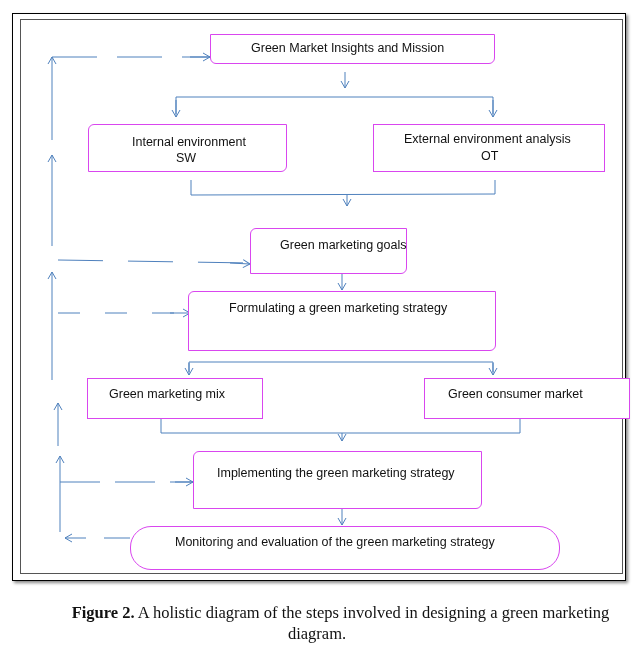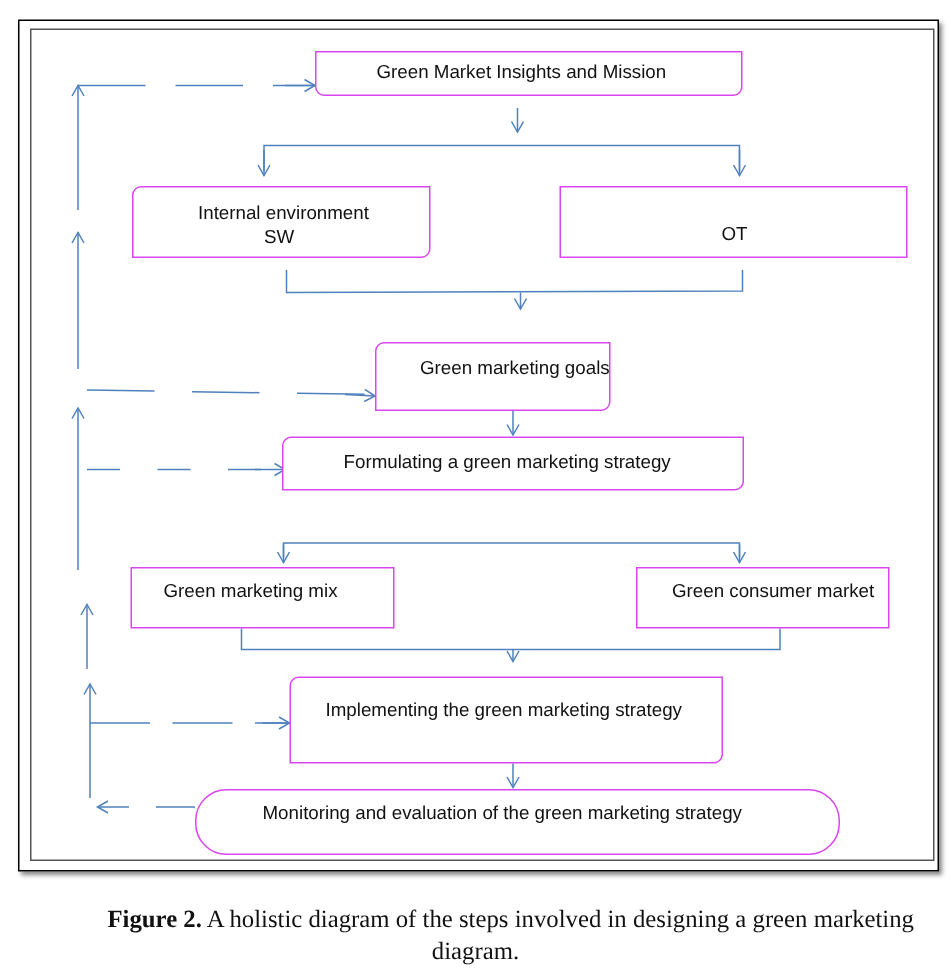--- a/index.html
+++ b/index.html
@@ -67,36 +67,37 @@
 <div class="box" style="left:210px;top:34px;width:285px;height:30px;border-radius:0 0 6px 6px;">
   <span style="left:40px;top:6px;">Green Market Insights and Mission</span>
 </div>
 
 <div class="box" style="left:88px;top:124px;width:199px;height:48px;border-radius:6px 0 6px 0;">
   <span style="left:11px;top:10px;margin-left:32px;">Internal environment</span>
   <span style="left:87px;top:26px;">SW</span>
 </div>
 
 <div class="box" style="left:373px;top:124px;width:232px;height:48px;">
+  <span style="left:30px;top:7px;">External environment analysis</span>
   <span style="left:107px;top:24px;">OT</span>
 </div>
 
 <div class="box" style="left:250px;top:228px;width:157px;height:46px;border-radius:6px 0 6px 0;">
   <span style="left:29px;top:9px;">Green marketing goals</span>
 </div>
 
-<div class="box" style="left:188px;top:291px;width:308px;height:36px;border-radius:6px 0 6px 0;padding-left:42px;">
+<div class="box" style="left:188px;top:291px;width:308px;height:60px;border-radius:6px 0 6px 0;padding-left:42px;">
   <span style="left:40px;top:9px;">Formulating a green marketing strategy</span>
 </div>
 
 <div class="box" style="left:87px;top:378px;width:176px;height:41px;">
   <span style="left:21px;top:8px;">Green marketing mix</span>
 </div>
 
-<div class="box" style="left:424px;top:378px;width:169px;height:41px;">
+<div class="box" style="left:424px;top:378px;width:206px;height:41px;">
   <span style="left:23px;top:8px;">Green consumer market</span>
 </div>
 
 <div class="box" style="left:193px;top:451px;width:289px;height:58px;border-radius:6px 0 6px 0;">
   <span style="left:23px;top:14px;">Implementing the green marketing strategy</span>
 </div>
 
 <div class="box" style="left:130px;top:526px;width:430px;height:44px;border-radius:21px;">
   <span style="left:44px;top:8px;">Monitoring and evaluation of the green marketing strategy</span>
 </div>

